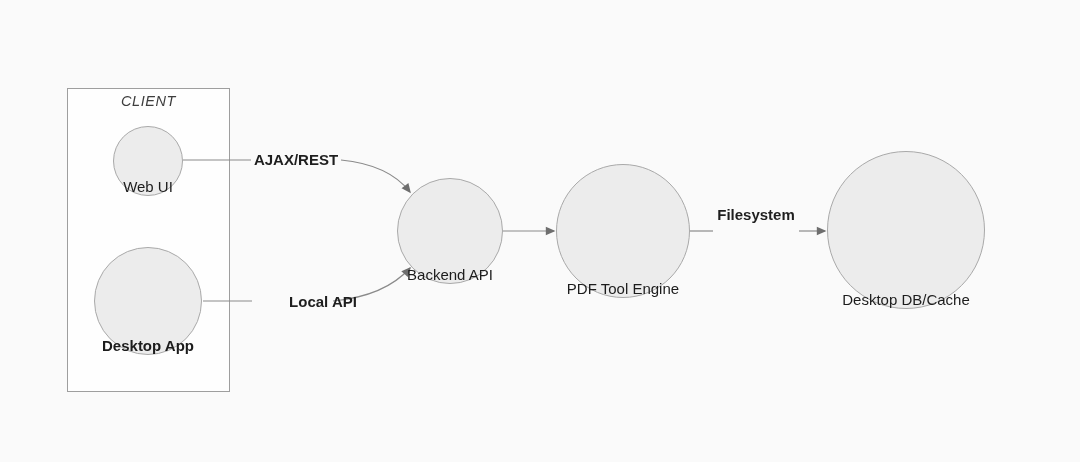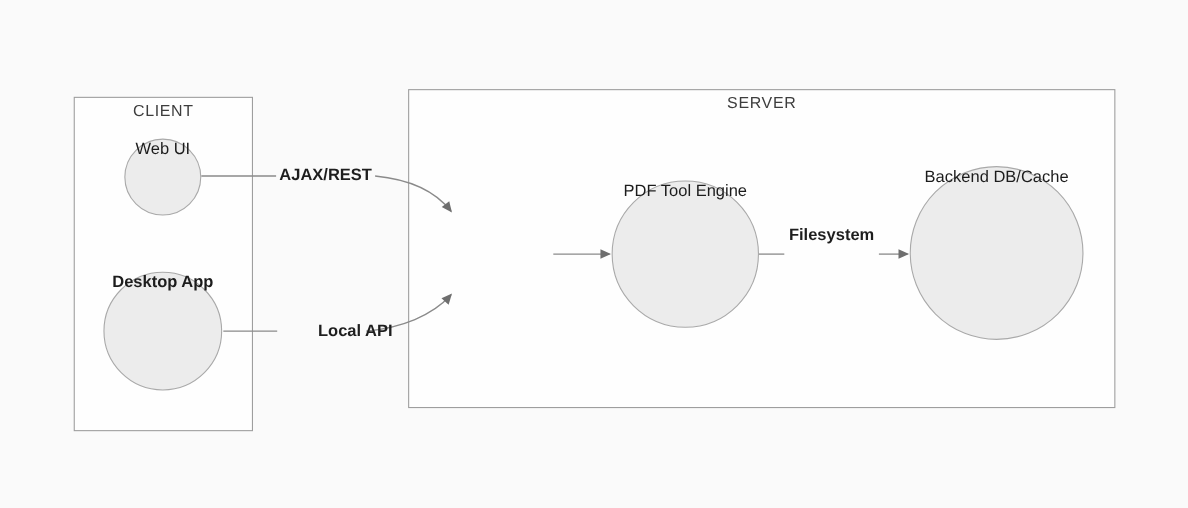--- a/index.html
+++ b/index.html
@@ -24,31 +24,31 @@
   .group-box .group-title {
     position: absolute;
     top: 4px;
     left: 0;
     right: 0;
     text-align: center;
     font-size: 14.5px;
     letter-spacing: 0.6px;
     color: #3d3d3d;
   }
-  .box-client { left: 67px; top: 88px; width: 163px; height: 304px; }
+  .box-client { left: 67px; top: 88px; width: 163px; height: 304px; font-style: italic; }
   .box-server { left: 371px; top: 81px; width: 643px; height: 290px; }
 
   .node {
     position: absolute;
     border-radius: 50%;
     background: #ececec;
     border: 1.4px solid #a9a9a9;
     box-sizing: border-box;
     display: flex;
-    align-items: flex-start;
+    align-items: flex-end;
     justify-content: center;
     text-align: center;
     font-size: 15px;
     color: #1c1c1c;
     white-space: nowrap;
   }
   .node-web-ui        { left: 113px; top: 126px; width: 70px;  height: 70px; }
   .node-desktop-app   { left: 94px;  top: 247px; width: 108px; height: 108px; font-weight: bold; }
   .node-backend-api   { left: 397px; top: 178px; width: 106px; height: 106px; }
   .node-pdf-engine    { left: 556px; top: 164px; width: 134px; height: 134px; }
@@ -80,23 +80,20 @@
 </style>
 </head>
 <body>
 
 <div class="canvas">
 
   <div class="group-box box-client">
     <div class="group-title">CLIENT</div>
   </div>
 
-  <div class="group-box box-server">
-    <div class="group-title">SERVER</div>
-  </div>
 
   <svg class="edges-layer" viewBox="0 0 1080 462" xmlns="http://www.w3.org/2000/svg">
     <defs>
       <marker id="arrow" viewBox="0 0 10 10" refX="8.5" refY="5" markerWidth="9" markerHeight="8" orient="auto-start-reverse">
         <path d="M0,0.5 L10,5 L0,9.5 z" fill="#6e6e6e"></path>
       </marker>
     </defs>
     <path class="edge" d="M183,160 L251,160"></path>
     <path class="edge" d="M341,160 C372,163 396,174 410,192" marker-end="url(#arrow)"></path>
     <path class="edge" d="M203,301 L252,301"></path>
@@ -107,26 +104,29 @@
   </svg>
 
   <div class="node node-web-ui">
     <span>Web UI</span>
   </div>
 
   <div class="node node-desktop-app">
     <span>Desktop App</span>
   </div>
 
+  <div class="node node-backend-api">
+    <span>Backend API</span>
+  </div>
 
   <div class="node node-pdf-engine">
     <span>PDF Tool Engine</span>
   </div>
 
   <div class="node node-optional-db">
-    <span>Backend DB/Cache</span>
+    <span>Desktop DB/Cache</span>
   </div>
 
   <div class="edge-label label-ajax">AJAX/REST</div>
   <div class="edge-label label-local-api">Local API</div>
   <div class="edge-label label-filesystem">Filesystem</div>
 
 </div>
 
 </body></html>

